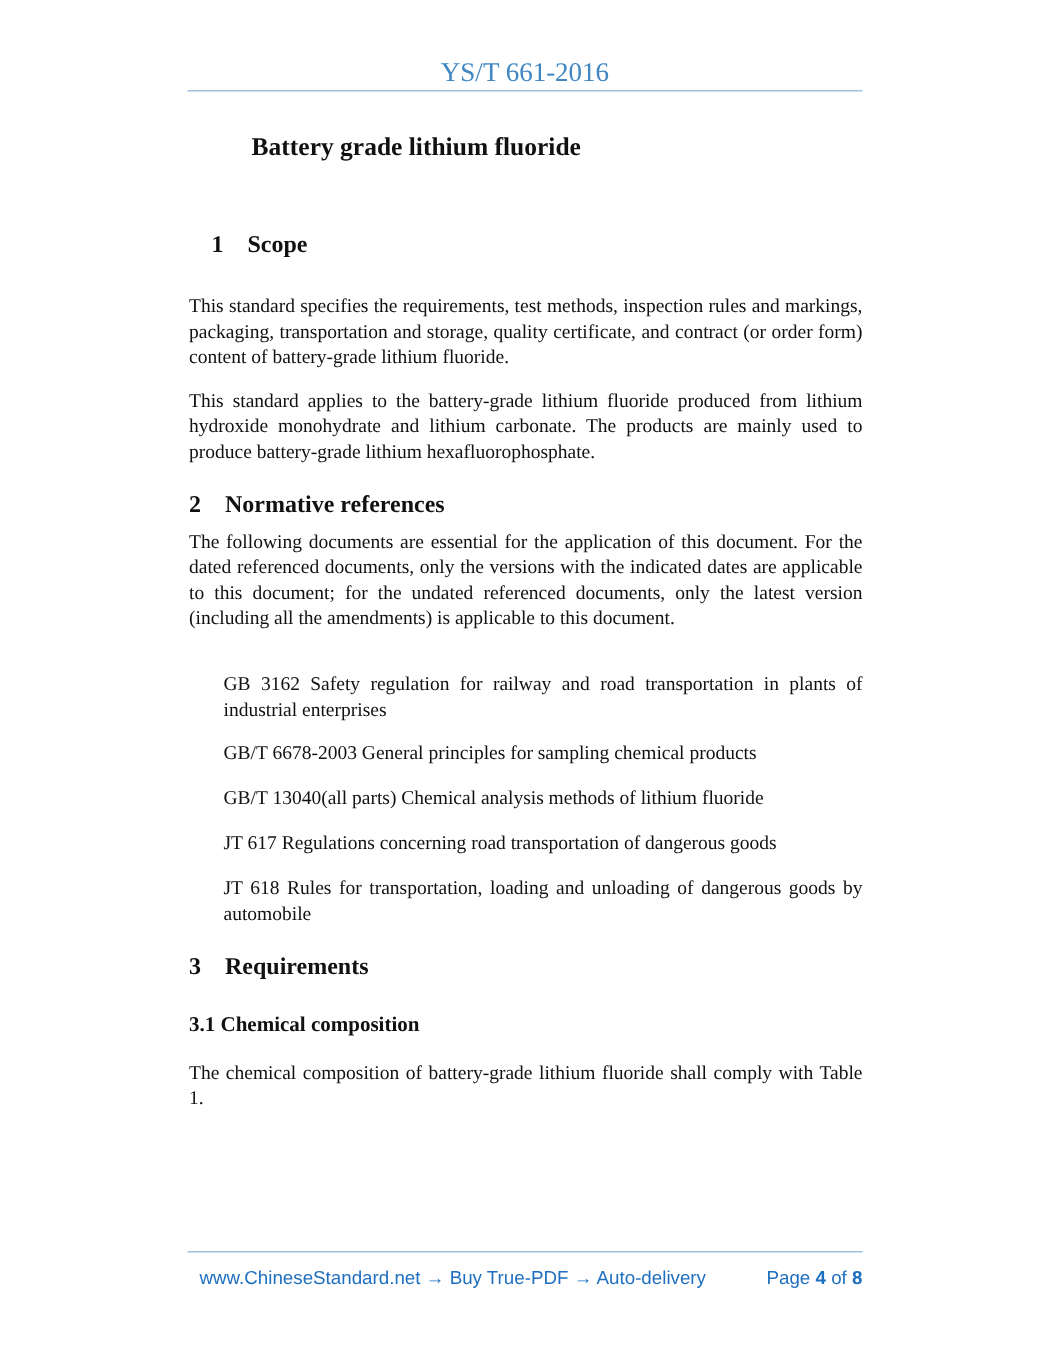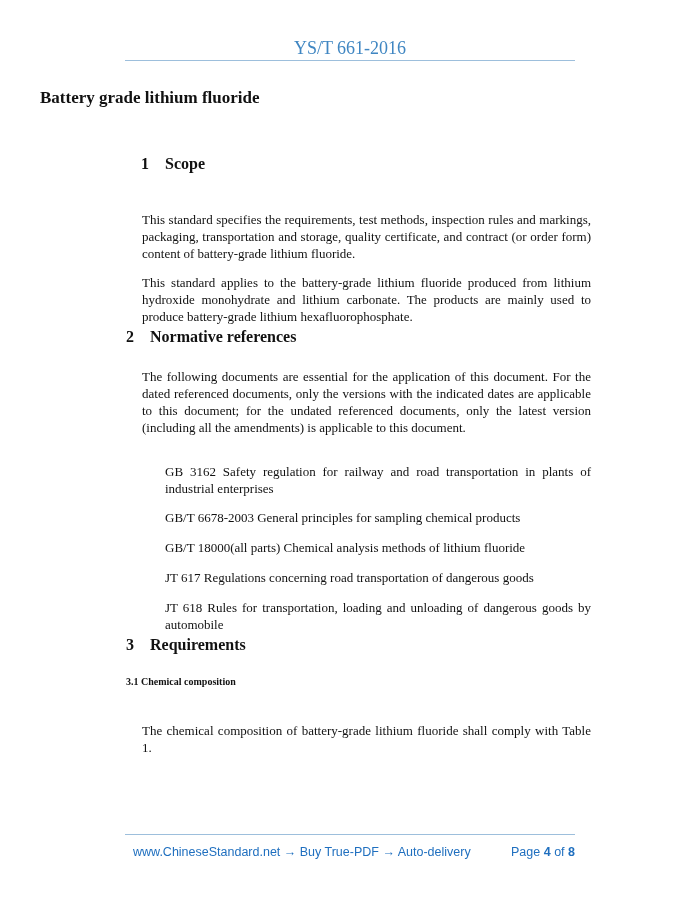--- a/index.html
+++ b/index.html
@@ -2,26 +2,26 @@
 <html><head>
 <meta charset="utf-8">
 <style>
   html, body { margin: 0; padding: 0; background: #ffffff; }
   body { width: 700px; height: 906px; position: relative; overflow: hidden;
          font-family: "Liberation Serif", "DejaVu Serif", serif; color: #111; }
   .page { position: absolute; left: 0; top: 0; width: 700px; height: 906px; }
   .header-code { position: absolute; top: 38px; left: 0; width: 700px; text-align: center;
                  font-size: 18px; color: #3f86c2; }
   .header-rule { position: absolute; top: 60px; left: 125px; width: 450px; height: 1px; background: #9dbfdc; }
-  .doc-title { position: absolute; top: 88px; left: 0; width: 555px; text-align: left;
-               font-weight: bold; font-size: 17px; margin-left: 40px; }
+  .doc-title { position: absolute; top: 88px; left: 0; width: 555px; text-align: center;
+               font-weight: bold; font-size: 17px; }
   h2 { margin: 0; font-size: 16px; font-weight: bold; position: absolute; left: 126px; }
   h2 .num { display: inline-block; width: 24px; }
-  h3 { margin: 0; font-size: 10px; font-weight: bold; position: absolute; left: 126px; }
-  p { margin: 16px; font-size: 13px; line-height: 17px; text-align: justify; position: absolute; left: 126px; width: 449px; }
+  h3 { margin: 0; font-size: 14px; font-weight: bold; position: absolute; left: 126px; }
+  p { margin: 0; font-size: 13px; line-height: 17px; text-align: justify; position: absolute; left: 126px; width: 449px; }
   p.ref { left: 149px; width: 426px; }
   .footer-rule { position: absolute; top: 834px; left: 125px; width: 450px; height: 1px; background: #9dbfdc; }
   .footer { position: absolute; top: 845px; left: 133px; width: 442px; font-family: "Liberation Sans", "DejaVu Sans", sans-serif;
             font-size: 12.5px; color: #1f6fbf; }
   .footer a { color: #1f6fbf; }
   .footer .page-info { position: absolute; right: 0; top: 0; }
   .footer .page-info b { font-weight: bold; }
 </style>
 </head>
 <body>
@@ -36,21 +36,21 @@
   </h2>
   <p style="top:195px;">This standard specifies the requirements, test methods, inspection rules and markings, packaging, transportation and storage, quality certificate, and contract (or order form) content of battery-grade lithium fluoride.</p>
   <p style="top:258px;">This standard applies to the battery-grade lithium fluoride produced from lithium hydroxide monohydrate and lithium carbonate. The products are mainly used to produce battery-grade lithium hexafluorophosphate.</p>
 
   <h2 style="top:328px;">
     <span class="num">2</span><span>Normative references</span>
   </h2>
   <p style="top:352px;">The following documents are essential for the application of this document. For the dated referenced documents, only the versions with the indicated dates are applicable to this document; for the undated referenced documents, only the latest version (including all the amendments) is applicable to this document.</p>
   <p class="ref" style="top:447px;">GB 3162 Safety regulation for railway and road transportation in plants of industrial enterprises</p>
   <p class="ref" style="top:493px;">GB/T 6678-2003 General principles for sampling chemical products</p>
-  <p class="ref" style="top:523px;">GB/T 18000(all parts) Chemical analysis methods of lithium fluoride</p>
+  <p class="ref" style="top:523px;">GB/T 13040(all parts) Chemical analysis methods of lithium fluoride</p>
   <p class="ref" style="top:553px;">JT 617 Regulations concerning road transportation of dangerous goods</p>
   <p class="ref" style="top:583px;">JT 618 Rules for transportation, loading and unloading of dangerous goods by automobile</p>
 
   <h2 style="top:636px;">
     <span class="num">3</span><span>Requirements</span>
   </h2>
   <h3 style="top:676px;">3.1 Chemical composition</h3>
   <p style="top:706px;">The chemical composition of battery-grade lithium fluoride shall comply with Table 1.</p>
 
   <div class="footer-rule"></div>

